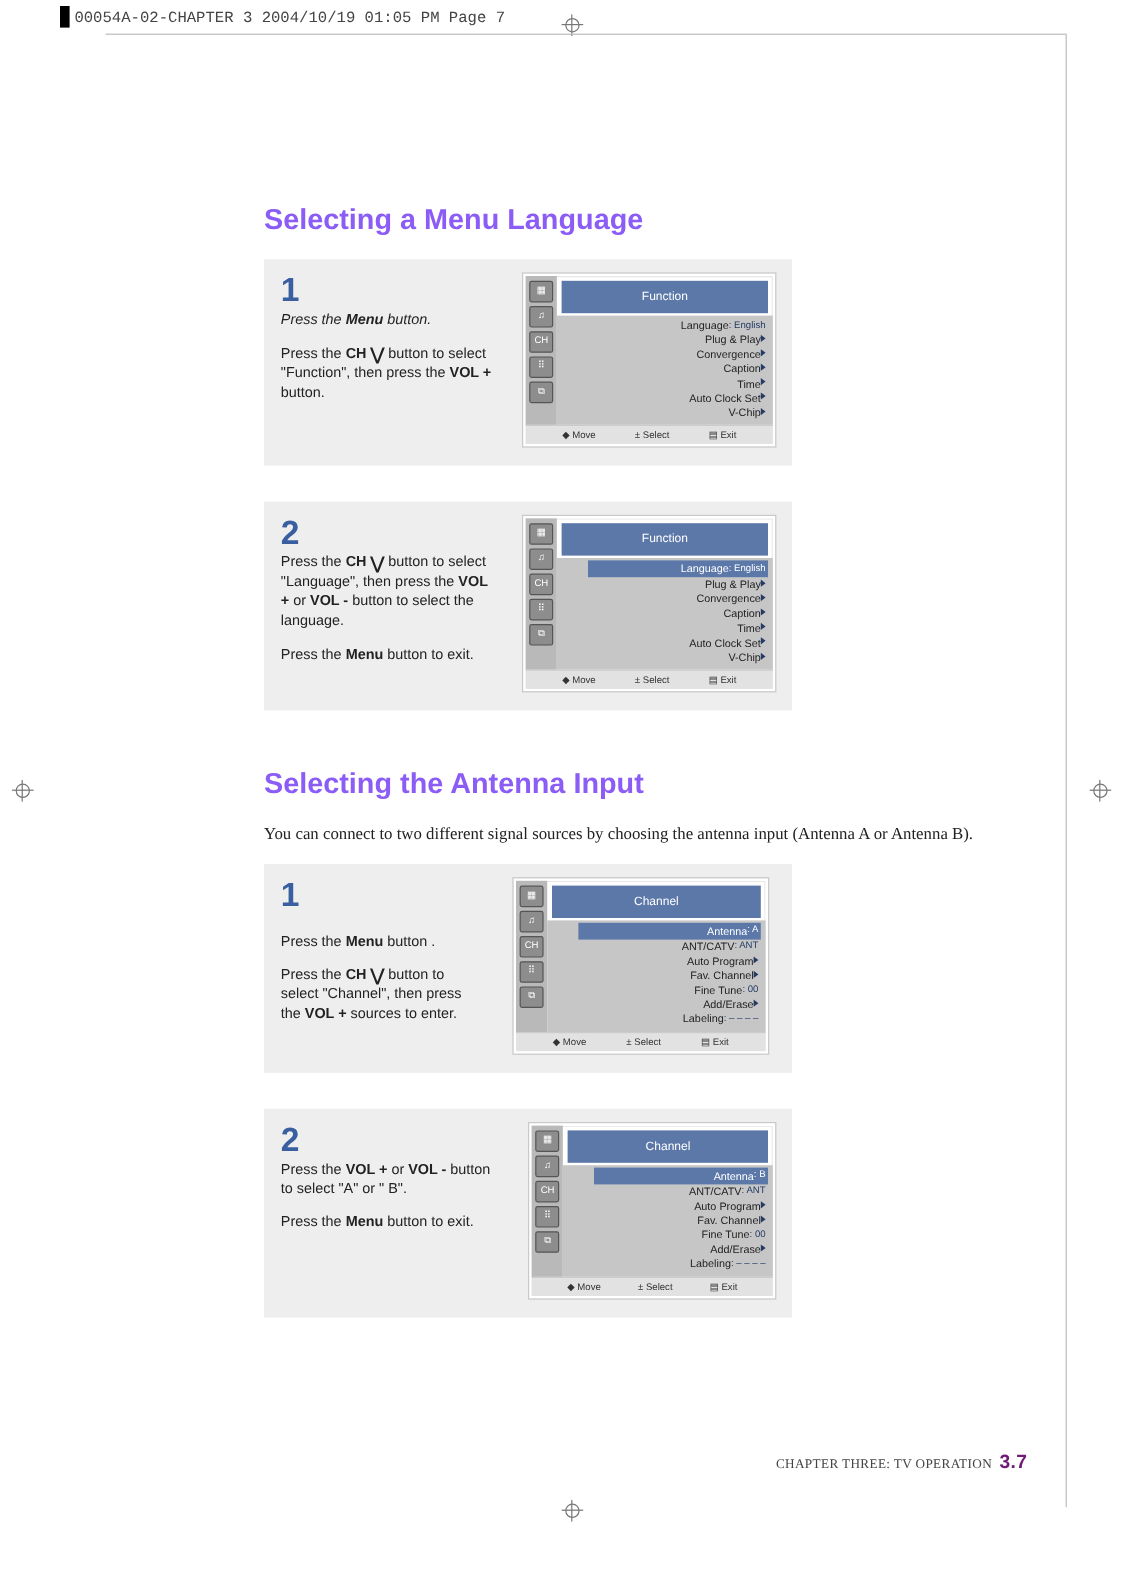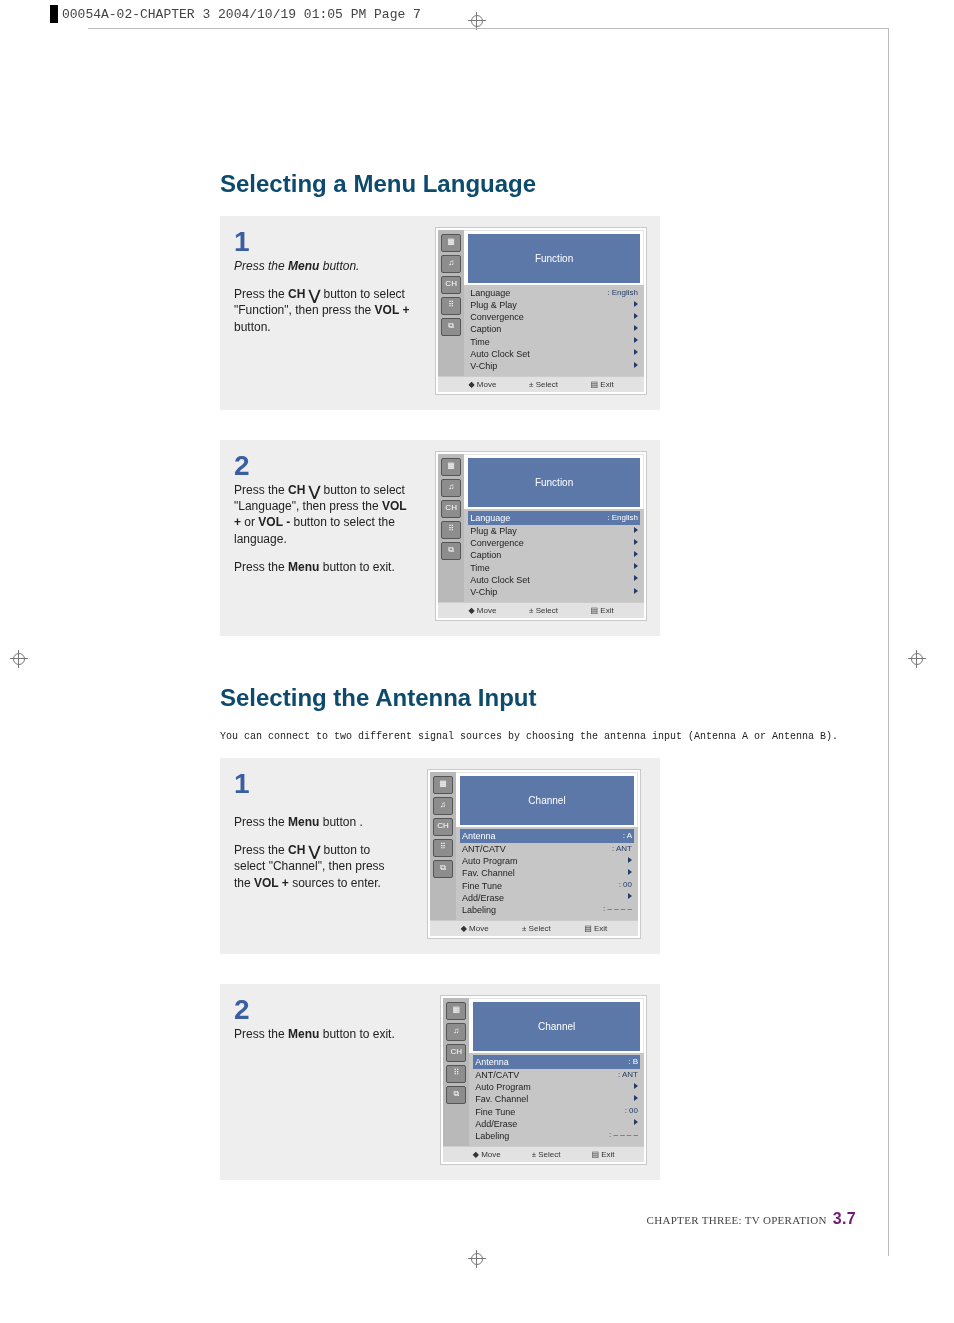--- a/index.html
+++ b/index.html
@@ -81,21 +81,21 @@
   }
 
   .content {
     position: absolute;
     left: 220px;
     top: 170px;
     width: 640px;
   }
 
   h2.section {
-    color: #0c4a6e;
+    color: #8b5cf6;
     font-size: 24px;
     font-weight: bold;
     margin: 0 0 18px 0;
     font-family: Arial, Helvetica, sans-serif;
   }
 
   .step-block {
     background: #eeeeee;
     padding: 12px 14px 16px 14px;
     margin-bottom: 30px;
@@ -114,22 +114,22 @@
   .step-num {
     color: #3a5fa0;
     font-size: 28px;
     font-weight: bold;
     line-height: 1;
     margin: 0 0 2px 0;
     font-family: Arial, Helvetica, sans-serif;
   }
 
   .intro-serif {
-    font-family: Liberation Mono, monospace;
-    font-size: 10px;
+    font-family: Liberation Serif, serif;
+    font-size: 14px;
     color: #222;
     margin: 0 0 14px 0;
     line-height: 1.4;
   }
 
   
   .osd {
     width: 208px;
     border: 2px solid #fff;
     outline: 1px solid #c9c9c9;
@@ -163,36 +163,37 @@
   .osd-right {
     flex: 1;
     display: flex;
     flex-direction: column;
   }
   .osd-title {
     background: #5b78a9;
     color: #fff;
     text-align: center;
     font-size: 10px;
-    padding: 19px 0;
+    padding: 8px 0;
     margin: 4px 4px 2px 4px;
   }
   .osd-rows {
     background: #c6c6c6;
     margin: 0 0 0 0;
     padding: 2px 4px 4px 4px;
   }
   .osd-row {
     display: flex;
-    justify-content: space-between;
+    justify-content: flex-end;
     align-items: center;
     font-size: 9px;
     color: #222;
     padding: 0 2px;
     line-height: 1.35;
+    margin-left: 22px;
   }
   .osd-row .val { color: #253b66; font-size: 8px; }
   .osd-row.hl {
     background: #5b78a9;
     color: #fff;
     padding: 1px 2px;
   }
   .osd-row.hl .val { color: #fff; }
   .osd-footer {
     background: #e2e2e2;
@@ -445,20 +446,23 @@
           <span>◆ <span>Move</span></span>
           <span>± <span>Select</span></span>
           <span>▤ <span>Exit</span></span>
         </div>
       </div>
     </div>
 
     <div class="step-block">
       <div class="step-text" style="width:190px;">
         <div class="step-num">2</div>
+        <p style="margin:0 0 12px 0;">
+          <span>Press the </span><b>VOL +</b><span> or  </span><b>VOL -</b><span> button to select  "A" or " B".</span>
+        </p>
         <p style="margin:0;">
           <span>Press the </span><b>Menu</b><span> button to exit.</span>
         </p>
       </div>
       <div class="osd">
         <div class="osd-body">
           <div class="osd-iconcol">
             <div class="ic">▦</div>
             <div class="ic">♫</div>
             <div class="ic">CH</div>

